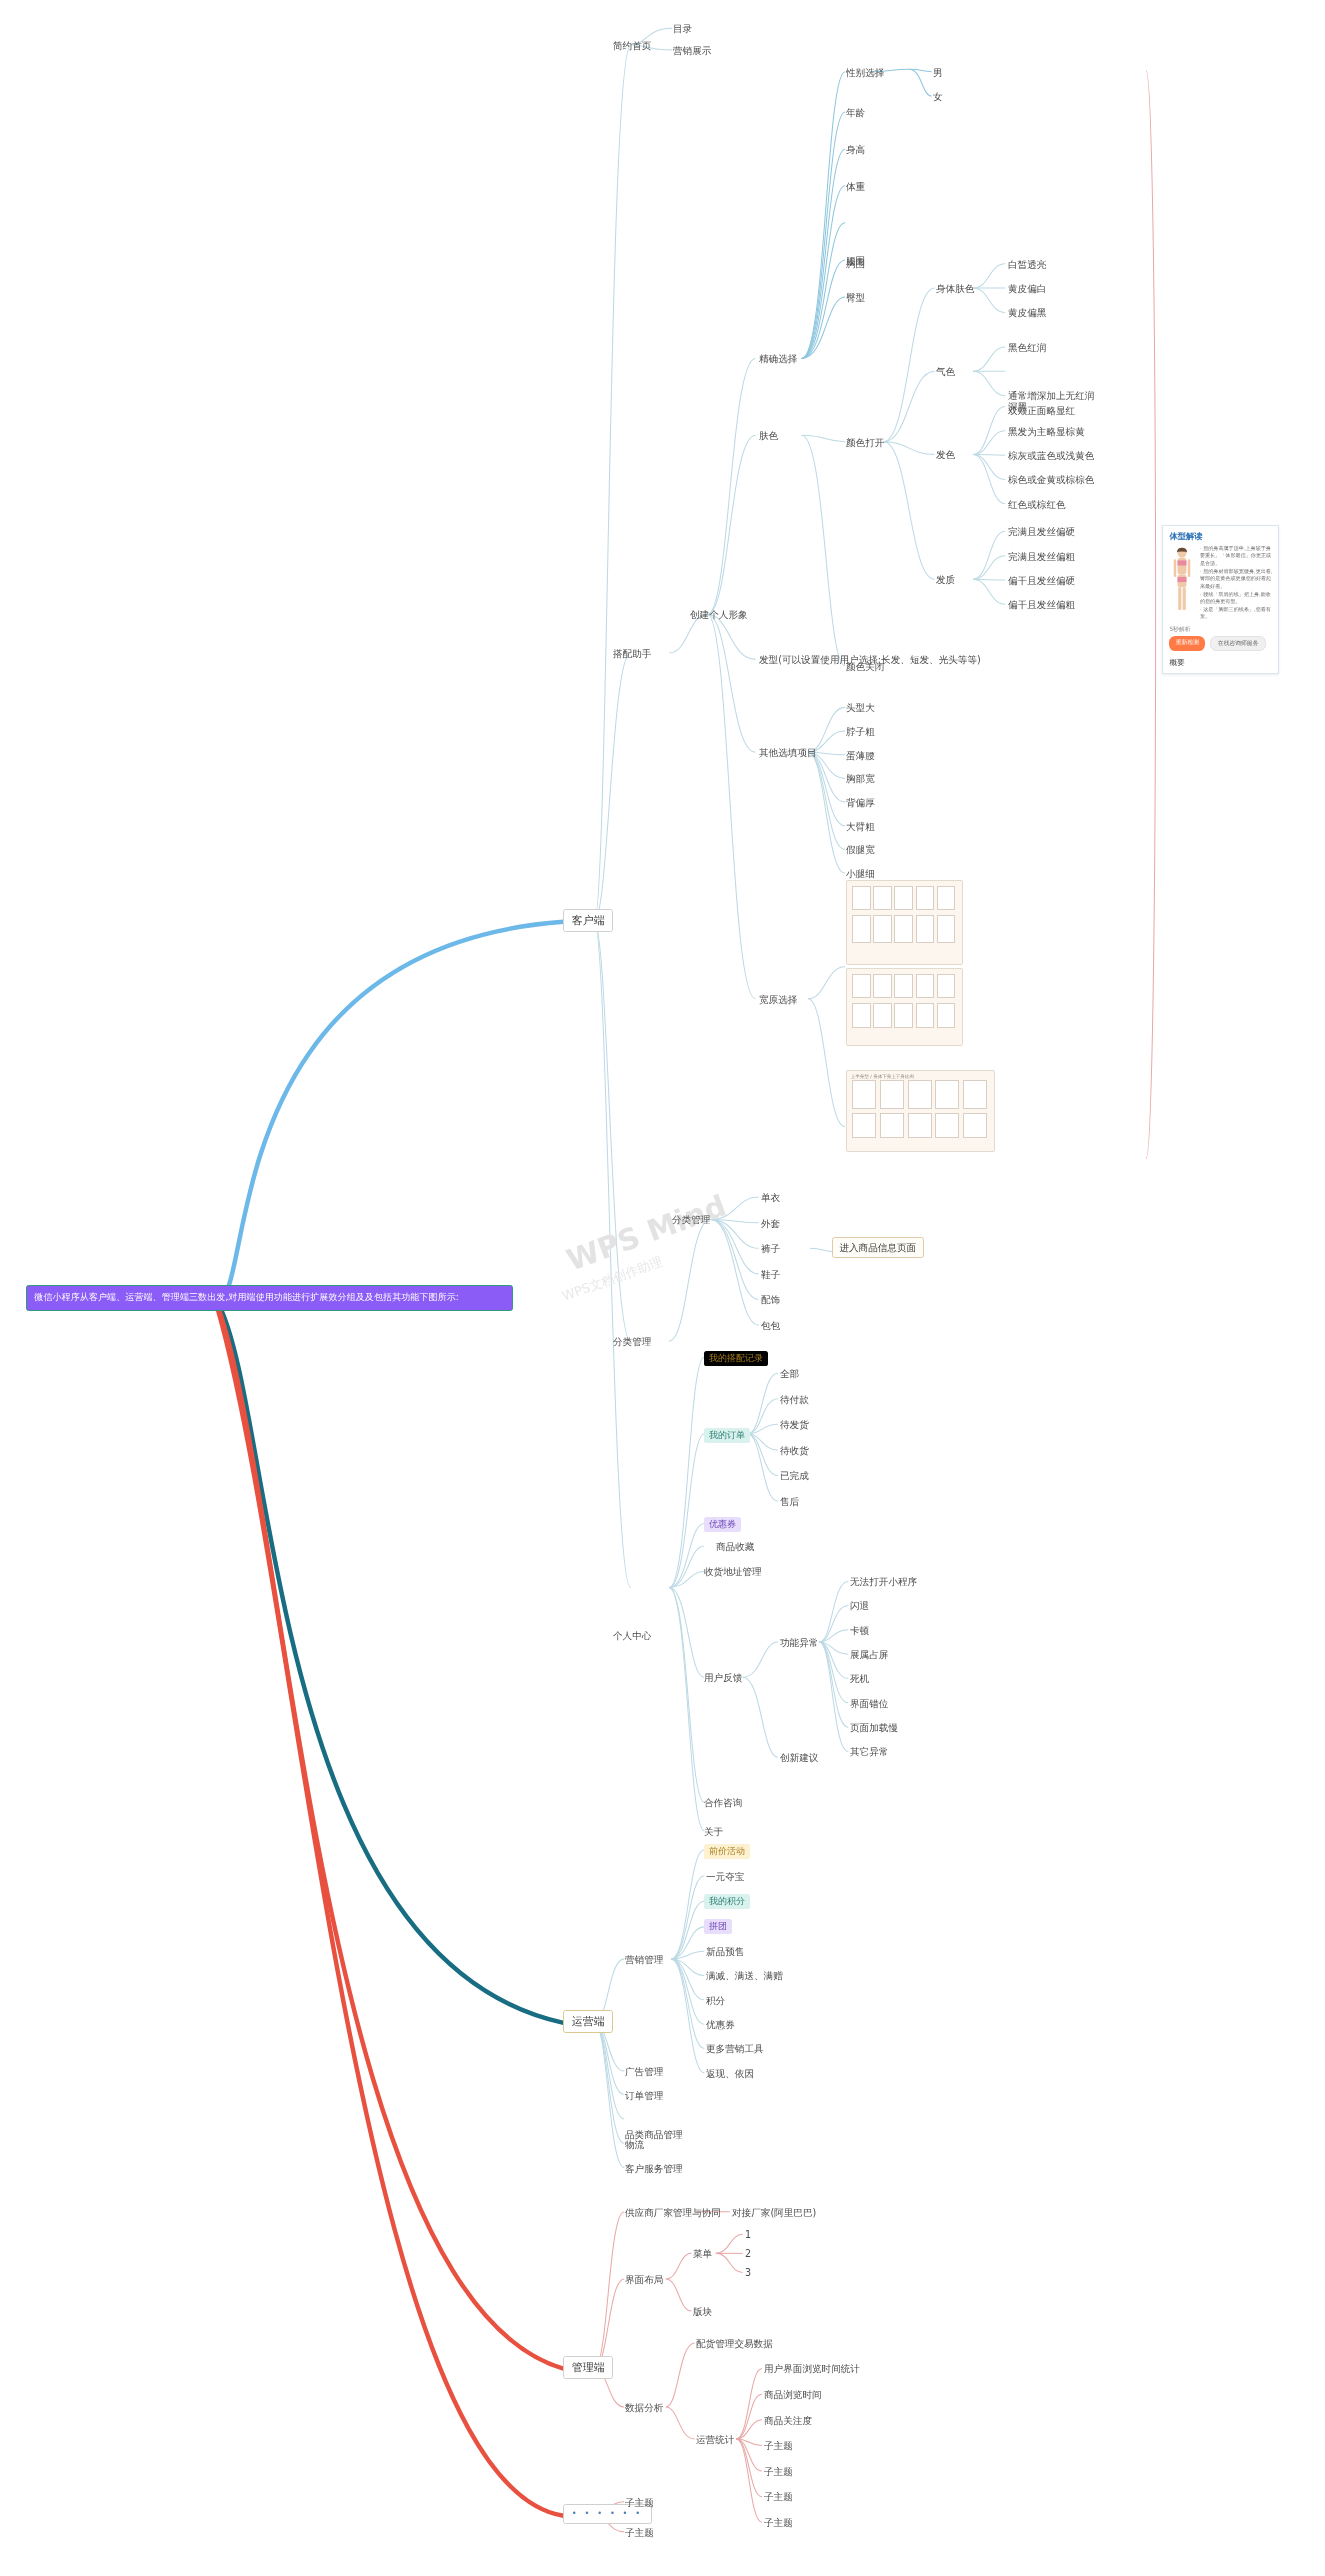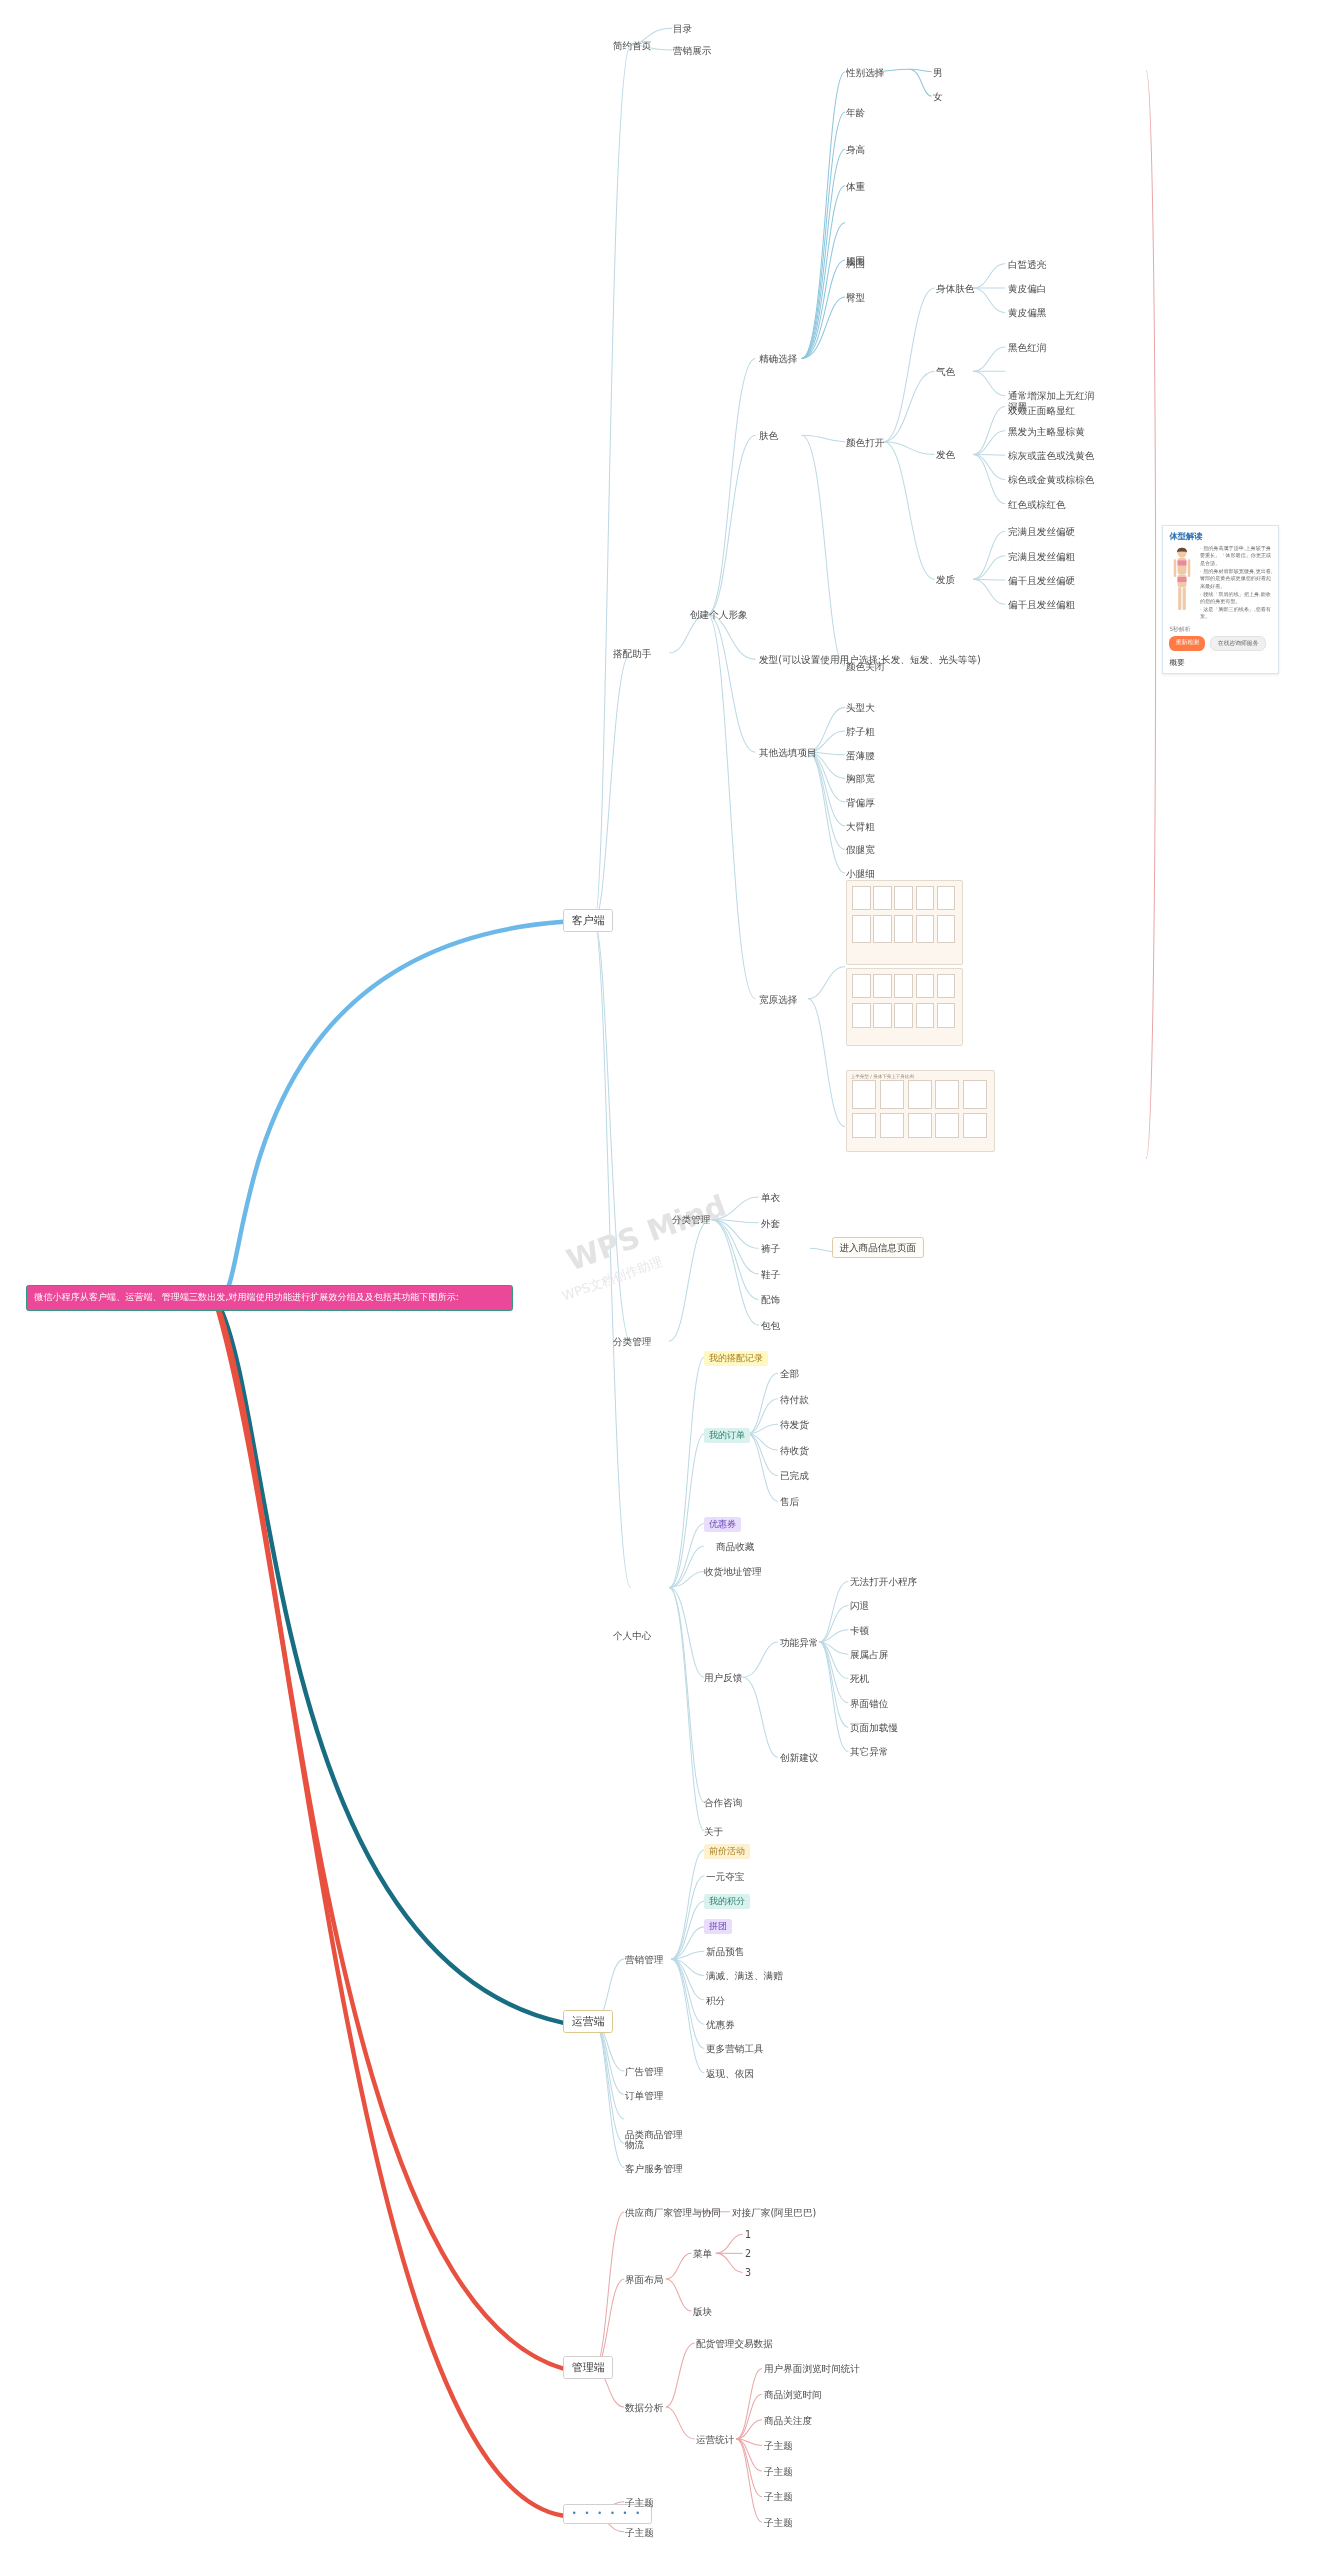--- a/index.html
+++ b/index.html
@@ -2,21 +2,21 @@
 <html style="font-size:10.2px"><head>
 <meta charset="utf-8">
 <style>
   html,body{margin:0;padding:0;background:#ffffff;}
   body{width:1326px;height:2576px;position:relative;font-family:"DejaVu Sans","Liberation Sans",sans-serif;overflow:hidden;}
   #canvas{position:absolute;left:0;top:0;width:1326px;height:2576px;}
   svg#wires{position:absolute;left:0;top:0;width:1326px;height:2576px;pointer-events:none;}
   .node{position:absolute;white-space:nowrap;font-size:9.6px;color:#3d3d3d;line-height:1.2;}
   .leaf{font-size:9.6px;color:#4a4a4a;}
   .boxed{border:0.6px solid #cfcfcf;border-radius:2.6px;background:#ffffff;padding:3.8px 7.7px;font-size:11px;color:#3c3c3c;}
-  .root{background:#ec4899;color:#ffffff;border-radius:2.6px;padding:6.4px 7.7px;font-size:9px;letter-spacing:0.1px;border:0.6px solid #2f9a7d;}
+  .root{background:#8b5cf6;color:#ffffff;border-radius:2.6px;padding:6.4px 7.7px;font-size:9px;letter-spacing:0.1px;border:0.6px solid #2f9a7d;}
   .tag{border-radius:2.6px;padding:1.9px 5.1px;font-size:9px;display:inline-block;}
   .wm{position:absolute;color:#e3e3e3;font-size:29.4px;font-weight:bold;transform:rotate(-20deg);user-select:none;}
   .wm2{position:absolute;color:#e8e8e8;font-size:12.8px;transform:rotate(-20deg);user-select:none;}
   .thumbbox{position:absolute;border:0.6px solid #e2d9cf;background:#fdf6ef;border-radius:1.9px;}
   .card{position:absolute;border:0.6px solid #d9e6ef;border-radius:0;background:#ffffff;box-shadow:0 0.6px 2.6px rgba(0,0,0,.08);}
   .card-h{font-size:8.3px;color:#2a6fb5;font-weight:bold;}
   .card-p{font-size:5.1px;color:#6b6b6b;line-height:1.5;}
   .card-btn{font-size:5.8px;color:#fff;background:#ff7a45;border-radius:6.4px;padding:1.9px 6.4px;display:inline-block;}
   .card-btn2{font-size:5.8px;color:#6b6b6b;background:#f0f0f0;border-radius:6.4px;padding:1.9px 6.4px;display:inline-block;border:0.6px solid #e2e2e2;}
   .mini{width:16.6px;height:22px;border:0.6px solid #d8cec3;background:#fff;}
@@ -308,21 +308,21 @@
 
   <div class="node leaf" style="left:672px;top:1214px;">分类管理</div>
   <div class="node leaf" style="left:761px;top:1192px;">单衣</div>
   <div class="node leaf" style="left:761px;top:1218px;">外套</div>
   <div class="node leaf" style="left:761px;top:1243px;">裤子</div>
   <div class="node leaf" style="left:761px;top:1269px;">鞋子</div>
   <div class="node leaf" style="left:761px;top:1294px;">配饰</div>
   <div class="node leaf" style="left:761px;top:1320px;">包包</div>
   <div class="node" style="left:832px;top:1237px;border:0.6px solid #e0c9a8;border-radius:2.6px;padding:3.8px 6.4px;font-size:9.6px;color:#3c3c3c;background:#fffdf8;">进入商品信息页面</div>
 
-  <div class="node tag" style="left:704px;top:1351px;background:#fef9c3;color:#a87c1f;">我的搭配记录</div>
+  <div class="node tag" style="left:704px;top:1351px;background:#000000;color:#a87c1f;">我的搭配记录</div>
   <div class="node tag" style="left:704px;top:1428px;background:#d9f2ee;color:#2b7f72;">我的订单</div>
   <div class="node tag" style="left:704px;top:1517px;background:#e8defc;color:#6b46b8;">优惠券</div>
 
   <div class="node leaf" style="left:780px;top:1368px;">全部</div>
   <div class="node leaf" style="left:780px;top:1394px;">待付款</div>
   <div class="node leaf" style="left:780px;top:1419px;">待发货</div>
   <div class="node leaf" style="left:780px;top:1445px;">待收货</div>
   <div class="node leaf" style="left:780px;top:1470px;">已完成</div>
   <div class="node leaf" style="left:780px;top:1496px;">售后</div>
 

